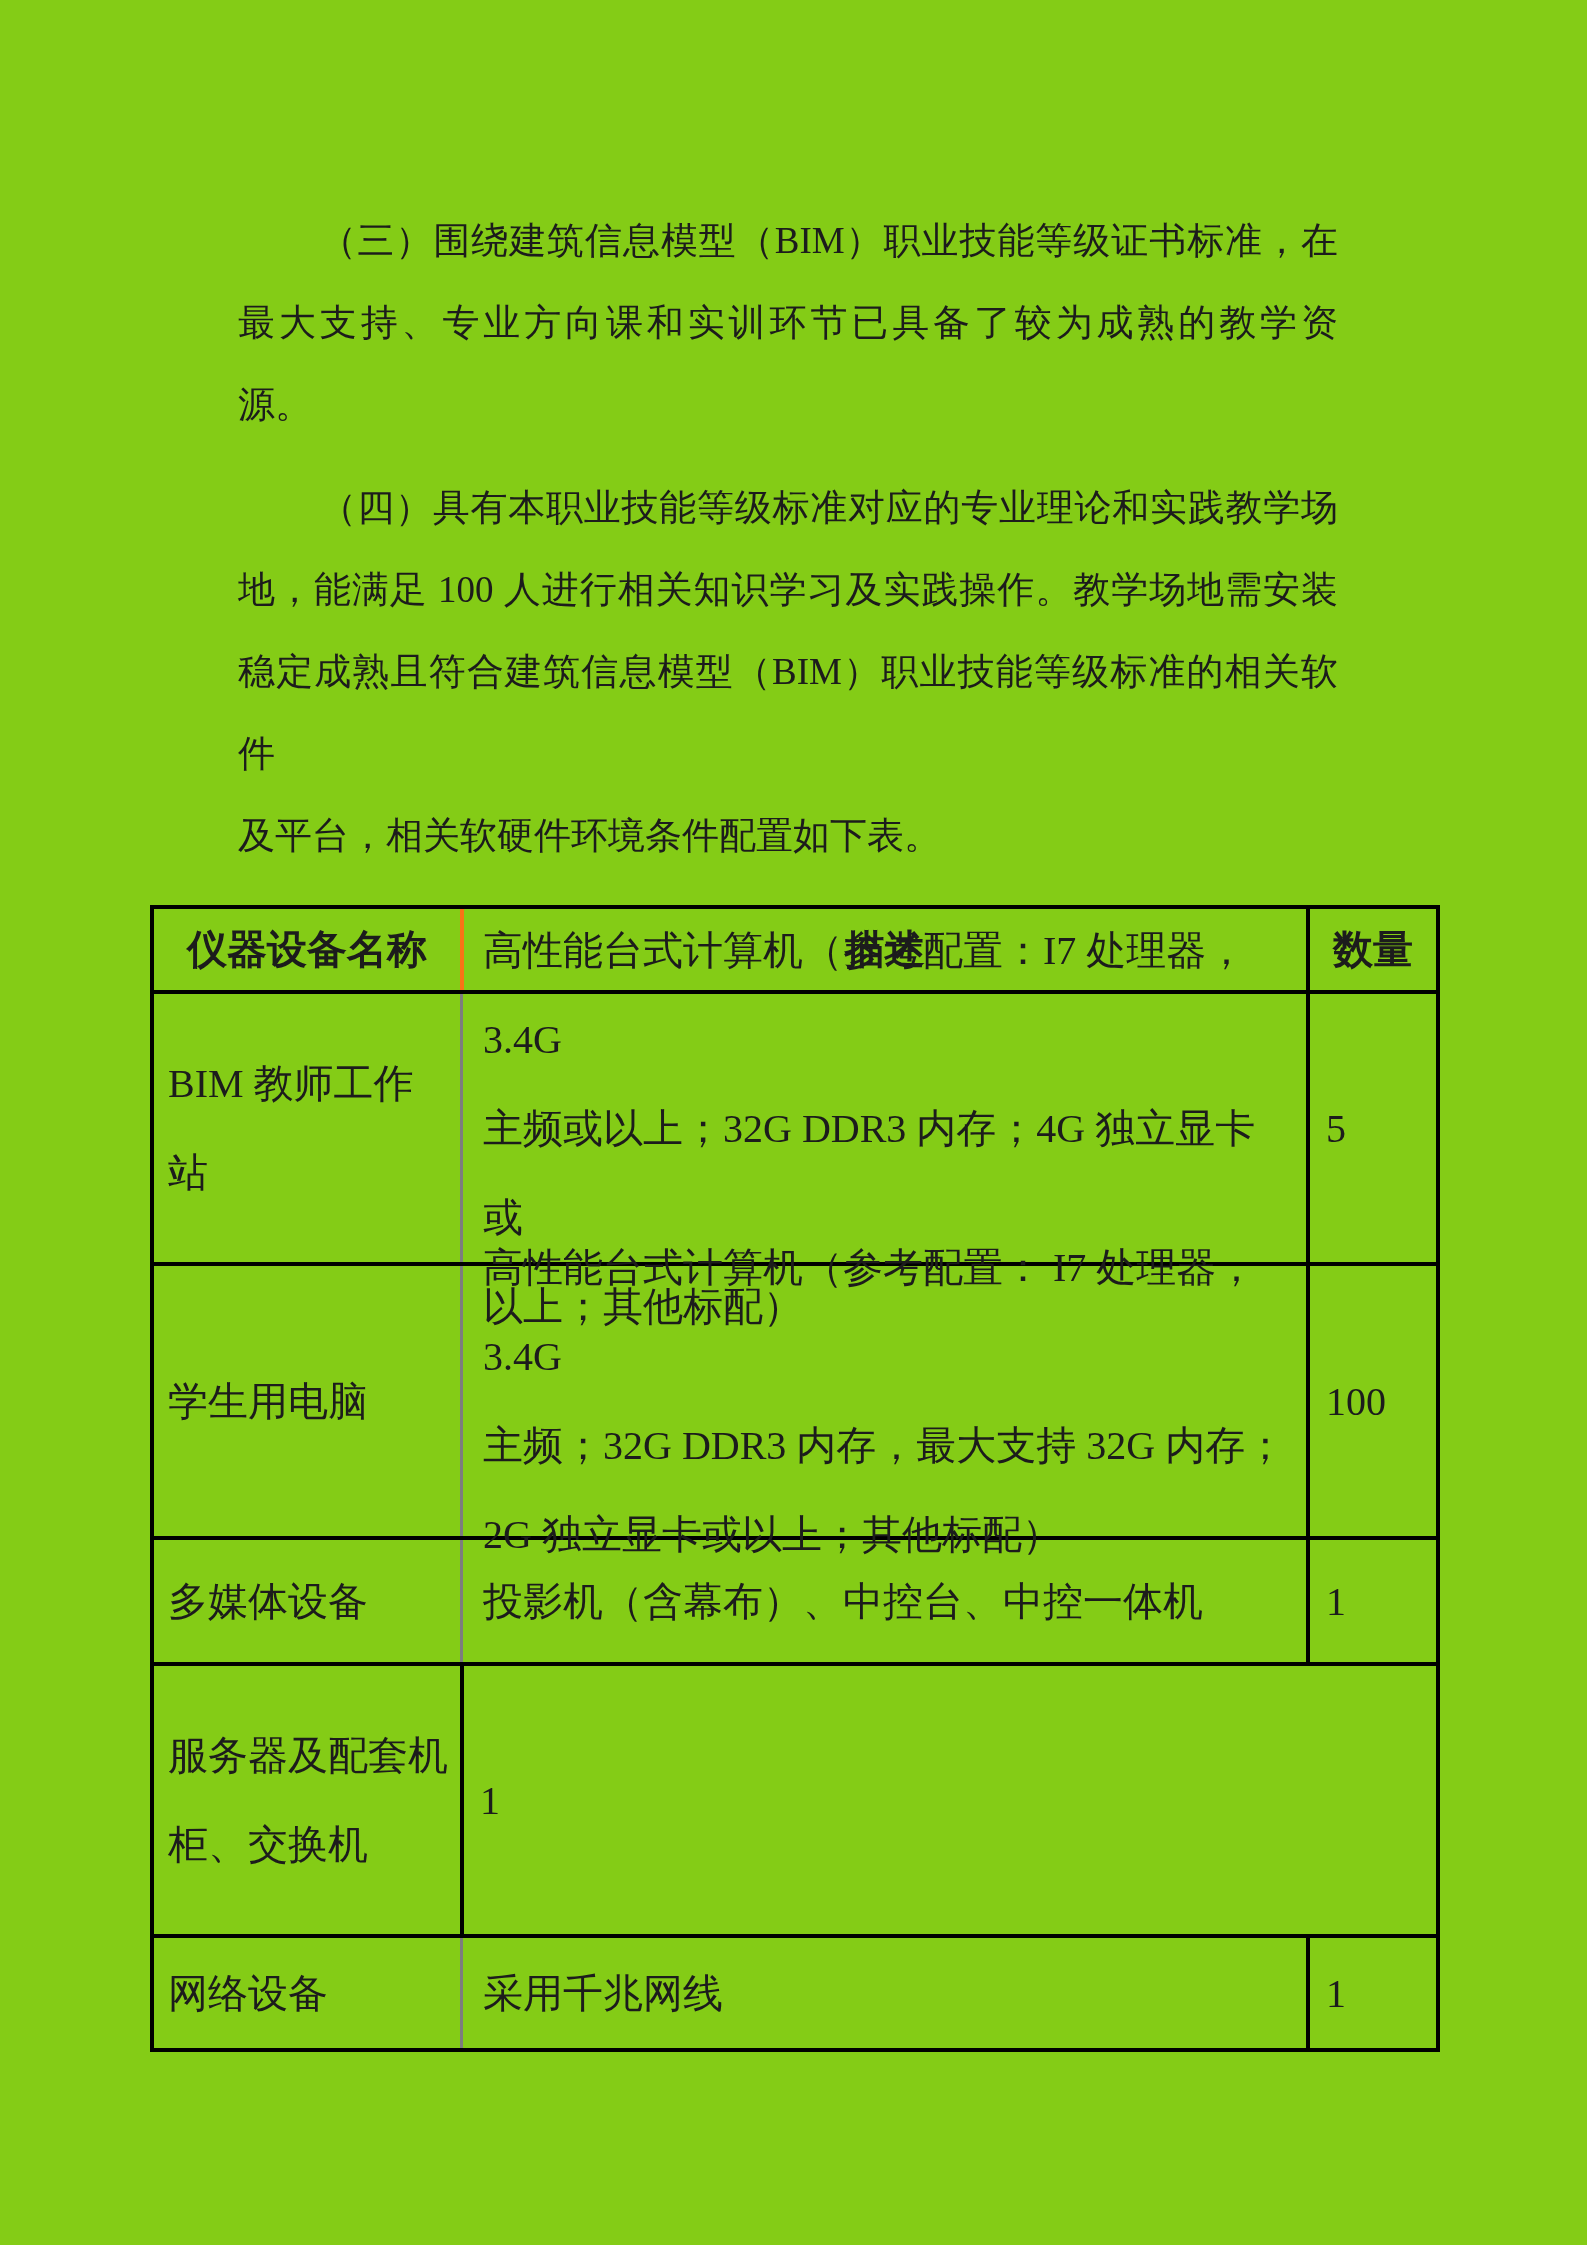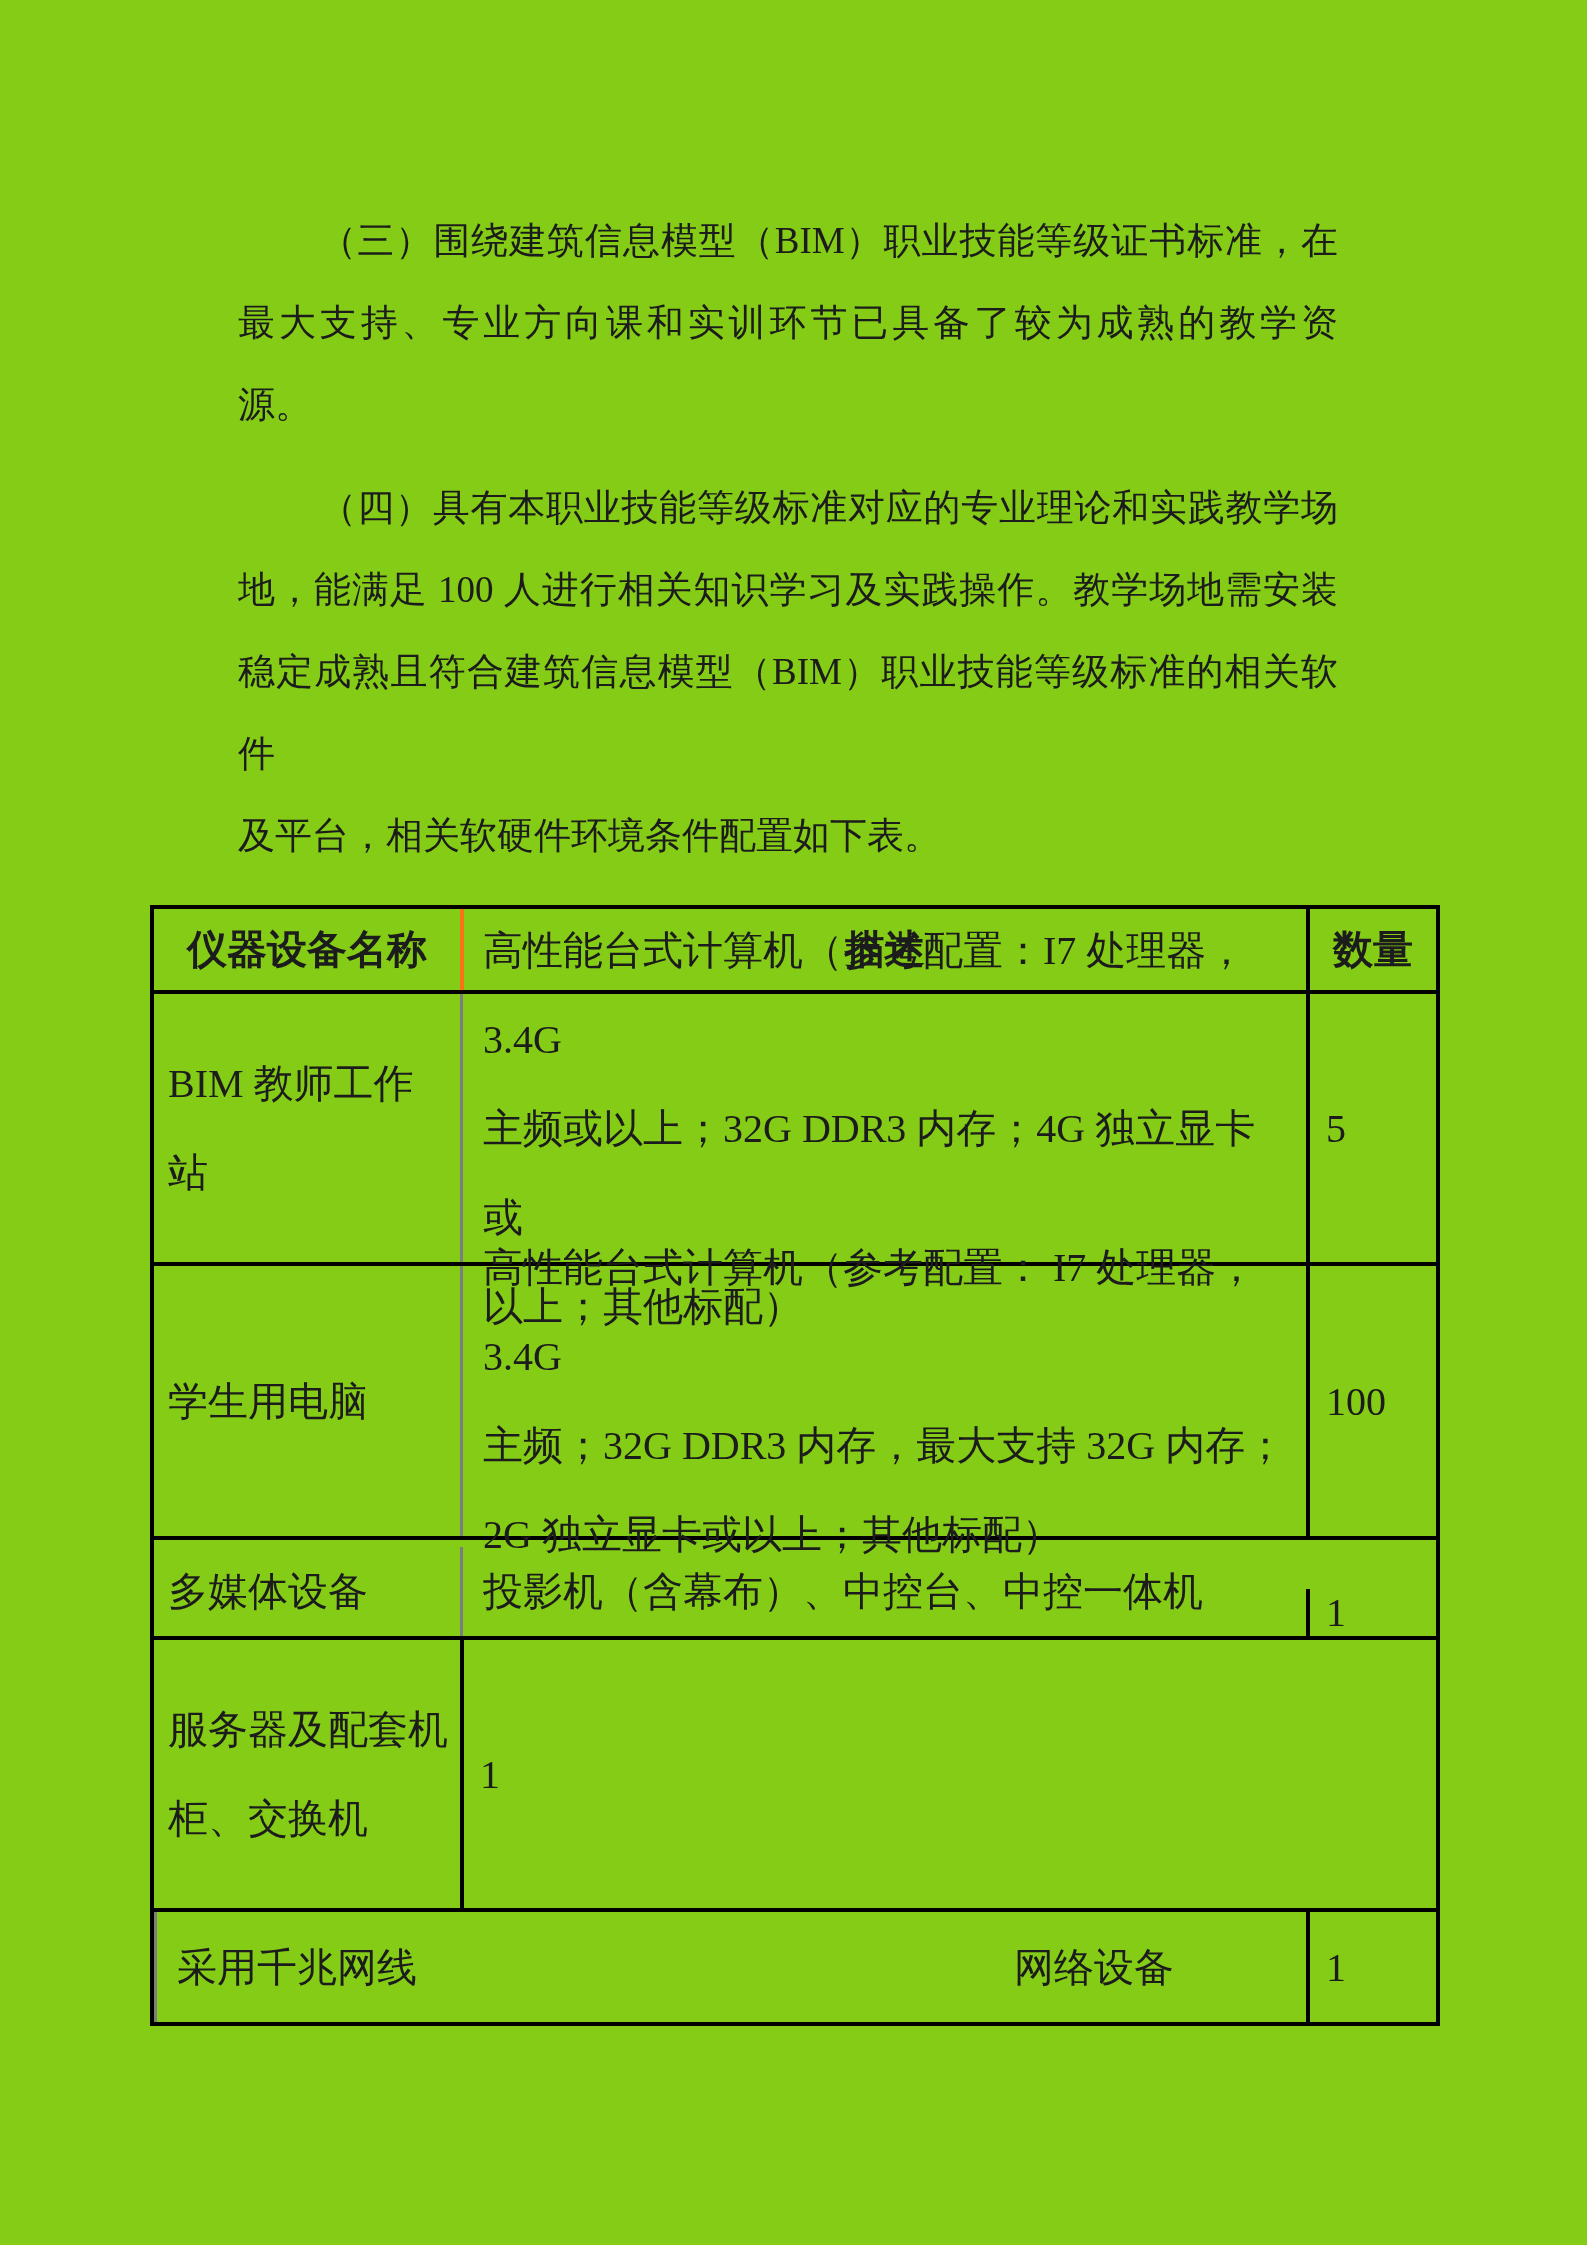--- a/index.html
+++ b/index.html
@@ -37,21 +37,21 @@
   }
   .row {
     display:flex;
     box-sizing:border-box;
     border-bottom:4px solid #000000;
   }
   .row:last-child { border-bottom:none; }
   .rh  { height:85px; }
   .r1  { height:272px; }
   .r2  { height:274px; }
-  .r3  { height:100px;align-items:flex-end; }
+  .r3  { height:126px; }
   .r4  { height:272px; }
   .r5  { height:110px; }
   .td {
     box-sizing:border-box;
     display:flex;
     align-items:center;
     font-size:40px;
   }
   .c1 { width:306px; padding-left:14px; padding-right:12px; line-height:89px; }
   .c2 { width:846px; padding-left:20px; padding-right:14px;
@@ -113,19 +113,19 @@
       <div class="td c2">投影机（含幕布）、中控台、中控一体机</div>
       <div class="td c3">1</div>
     </div>
 
     <div class="row r4">
       <div class="td c1">服务器及配套机柜、交换机</div>
       <div class="td c3">1</div>
     </div>
 
     <div class="row r5">
+      <div class="td c1">网络设备</div>
       <div class="td c2">采用千兆网线</div>
-      <div class="td c1">网络设备</div>
       <div class="td c3">1</div>
     </div>
 
   </div>
 </div>
 
 </body></html>

